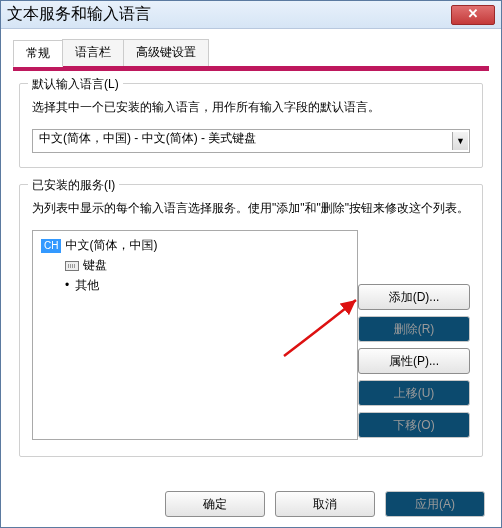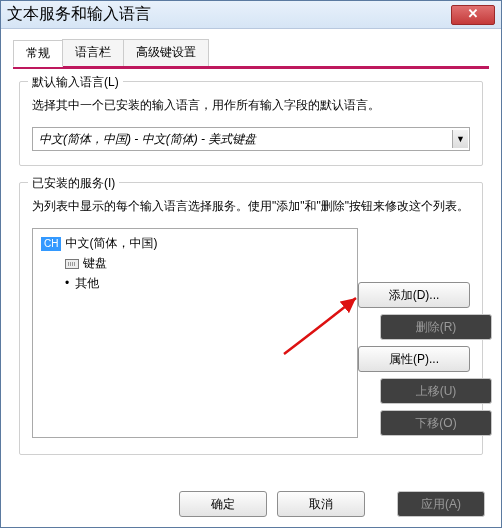--- a/index.html
+++ b/index.html
@@ -45,21 +45,21 @@
     line-height: 16px;
     font-size: 13px;
     cursor: pointer;
   }
   .content {
     padding: 10px 12px 0 12px;
     background: #fff;
   }
   .tabs {
     display: flex;
-    border-bottom: 3px solid #be185d;
+    border-bottom: 5px solid #be185d;
     margin-bottom: 12px;
   }
   .tab {
     padding: 4px 12px;
     border: 1px solid #ccc;
     border-bottom: none;
     background: #f5f5f5;
     margin-right: -1px;
     position: relative;
     cursor: pointer;
@@ -91,25 +91,24 @@
     margin: 4px 0 12px 0;
     font-size: 12px;
     line-height: 1.6;
   }
   .dropdown {
     width: 100%;
     height: 24px;
     border: 1px solid #a9a9a9;
     background: #fff;
     display: flex;
-    align-items: center;
+    align-items: flex-start;
     padding: 0 6px;
     position: relative;
     cursor: pointer;
-    font-style: italic;
   }
   .dropdown .value { flex: 1; font-size: 12px; }
   .dropdown .chev {
     width: 16px;
     height: 18px;
     background: linear-gradient(#f3f3f3,#ddd);
     border-left: 1px solid #a9a9a9;
     text-align: center;
     line-height: 18px;
     font-size: 9px;
@@ -165,36 +164,35 @@
     background: linear-gradient(#fdfdfd,#e4e4e4);
     border-radius: 3px;
     font-size: 12px;
     cursor: pointer;
     padding: 0;
   }
   .winbtn:disabled,
   .winbtn.disabled {
     color: #9a9a9a;
     cursor: default;
-    background: #404040;
+    background: #0c4a6e;
     border-color: #c8c8c8;
-    margin-left: 22px;
   }
   .arrow {
     position: absolute;
     pointer-events: none;
   }
   .footer {
     position: absolute;
     bottom: 10px;
     right: 16px;
     display: flex;
     gap: 10px;
   }
-  .footer .winbtn { width: 88px; }
+  .footer .winbtn { width: 100px; }
 </style>
 </head>
 <body>
 
 <div class="window">
 
   <div class="titlebar">
     <span class="title">文本服务和输入语言</span>
     <div class="close-btn">
       <span>✕</span>

